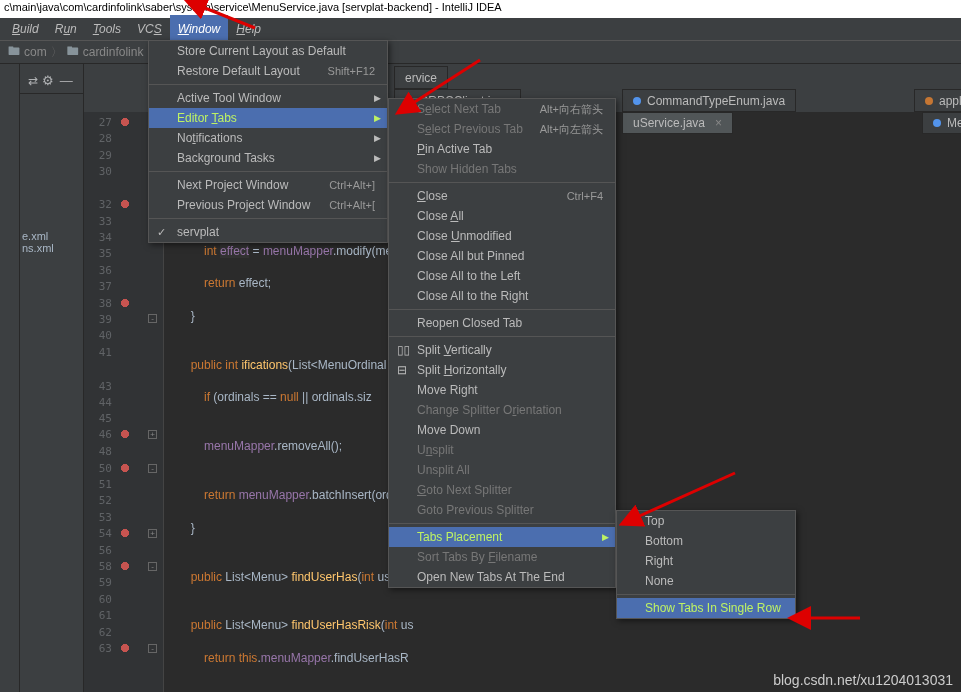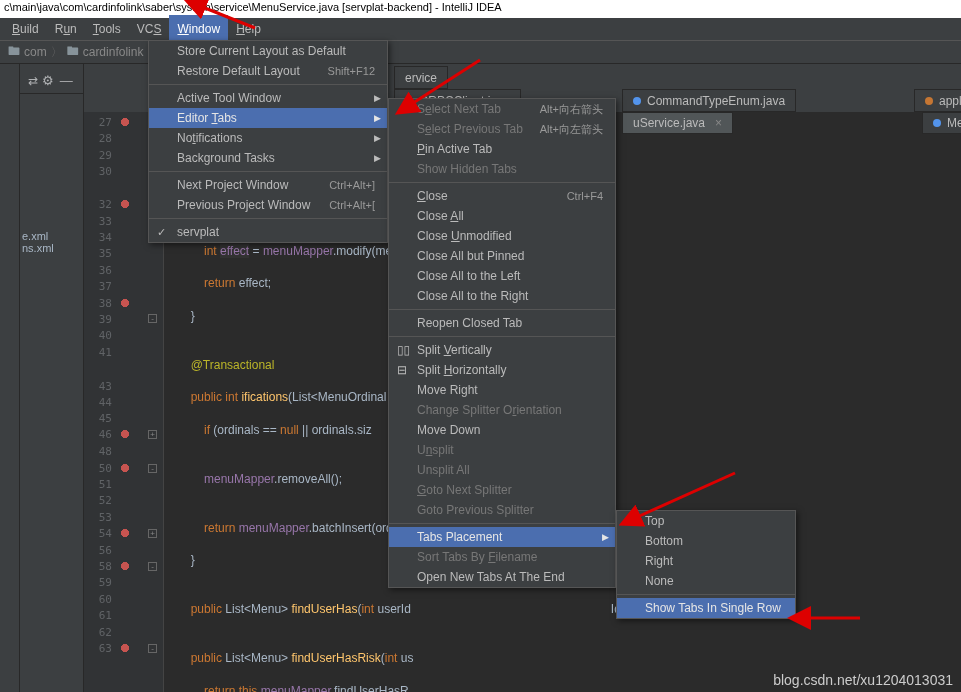--- a/index.html
+++ b/index.html
@@ -1,20 +1,20 @@
 <!DOCTYPE html>
 <html><head>
 <meta charset="utf-8">
 <style>
 * { margin: 0; padding: 0; box-sizing: border-box; font-family: "Segoe UI", Arial, sans-serif; }
 body { width: 961px; height: 692px; background: #2b2b2b; color: #bbbbbb; font-size: 12px; overflow: hidden; position: relative; }
 
 .title-bar { background: #fff; color: #000; height: 18px; padding: 1px 4px; font-size: 11px; }
 .menu-bar { background: #3c3f41; height: 22px; display: flex; align-items: center; padding-left: 4px; }
-.menu-bar span { padding: 7px 8px; color: #bbbbbb; cursor: pointer; }
+.menu-bar span { padding: 7px 8px; color: #bbbbbb; cursor: pointer; font-style: italic; }
 .menu-bar span.active { background: #4b6eaf; color: #fff; }
 .menu-bar span u { text-decoration: underline; }
 
 .breadcrumb { background: #3c3f41; height: 24px; display: flex; align-items: center; padding-left: 8px; color: #888; font-size: 12px; border-top: 1px solid #555; border-bottom: 1px solid #282828; }
 .breadcrumb .folder-icon { color: #87939a; margin-right: 4px; }
 .breadcrumb .sep { margin: 0 4px; color: #666; }
 
 .main-area { display: flex; height: calc(100% - 64px); position: relative; }
 .sidebar-left { width: 20px; background: #3c3f41; border-right: 1px solid #282828; }
 .project-panel { width: 64px; background: #3c3f41; border-right: 1px solid #282828; padding-top: 4px; }
@@ -43,21 +43,21 @@
 .field { color: #9876aa; }
 .id { color: #a9b7c6; }
 .hl { background: #323232; }
 
 .dropdown { position: absolute; background: #3c3f41; border: 1px solid #555; box-shadow: 2px 2px 6px rgba(0,0,0,0.5); }
 .dropdown-window { left: 148px; top: 40px; width: 240px; }
 .dropdown-editor { left: 388px; top: 98px; width: 228px; }
 .dropdown-placement { left: 616px; top: 510px; width: 180px; }
 
 .menu-item { padding: 4px 12px 4px 28px; color: #bbbbbb; display: flex; justify-content: space-between; align-items: center; height: 20px; cursor: pointer; position: relative; }
-.menu-item.highlighted { background: #4b6eaf; color: #e5e5e5; }
+.menu-item.highlighted { background: #4b6eaf; color: #bef264; }
 .menu-item.disabled { color: #777; }
 .menu-item .shortcut { color: #999; font-size: 11px; }
 .menu-sep { height: 1px; background: #555; margin: 3px 0; }
 .menu-item .arrow { position: absolute; right: 6px; font-size: 9px; }
 .menu-item .check { position: absolute; left: 8px; font-size: 11px; }
 .menu-item u { text-decoration: underline; }
 
 .red-arrow { position: absolute; pointer-events: none; }
 .red-arrow svg { overflow: visible; }
 
@@ -175,21 +175,20 @@
         <div class="gutter-icon" style="top:529px;background:radial-gradient(circle,#c75450 40%,transparent 41%)"></div>
         <div class="fold-box" style="top:532px">-</div>
     </div>
 
     <div class="code">
 <div style="height:98px"></div>
 <div>            <span class="kw">int</span> <span class="field hl">effect</span><span class="id"> = </span><span class="field">menuMapper</span><span class="id">.modify(menu)</span></div>
 <div>            <span class="kw">return </span><span class="id">effect</span><span class="id">;</span></div>
 <div>        <span class="id">}</span></div>
 <div></div>
-<div>        <span class="ann">@Transactional</span></div>
 <div>        <span class="kw">public int </span><span class="fn">ifications</span><span class="id">(List&lt;MenuOrdinal</span></div>
 <div>            <span class="kw">if </span><span class="id">(ordinals == </span><span class="kw">null</span><span class="id"> || ordinals.siz</span></div>
 <div></div>
 <div>            <span class="field">menuMapper</span><span class="id">.removeAll();</span></div>
 <div></div>
 <div>            <span class="kw">return </span><span class="field">menuMapper</span><span class="id">.batchInsert(ordina</span></div>
 <div>        <span class="id">}</span></div>
 <div></div>
 <div>        <span class="kw">public </span><span class="id">List&lt;Menu&gt; </span><span class="fn">findUserHas</span><span class="id">(</span><span class="kw">int</span><span class="id"> userId</span><span style="margin-left:200px" class="id">Id); }</span></div>
 <div></div>

